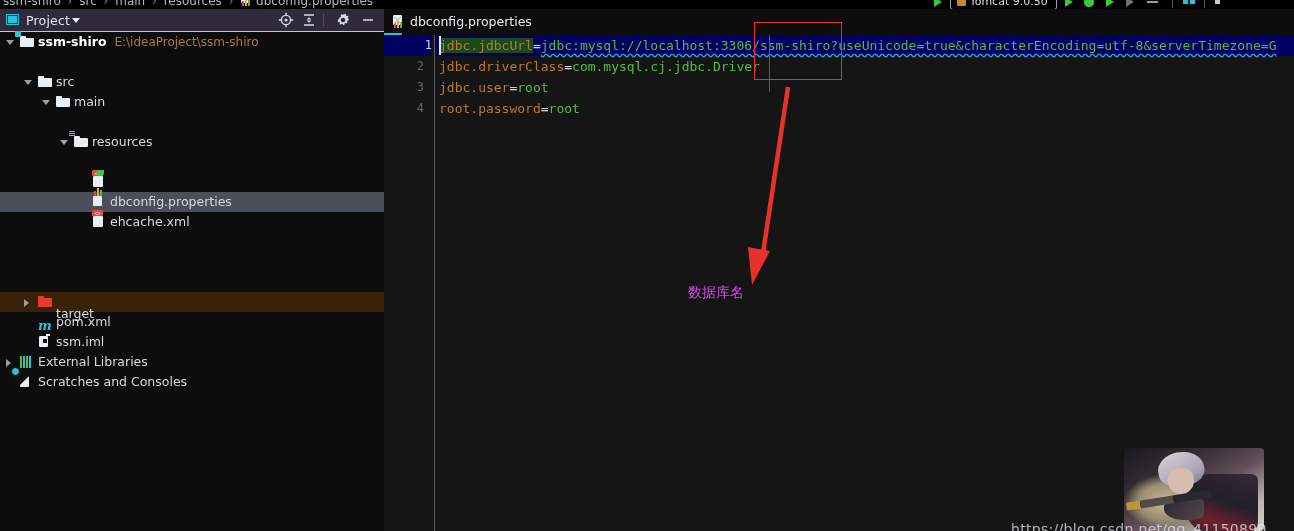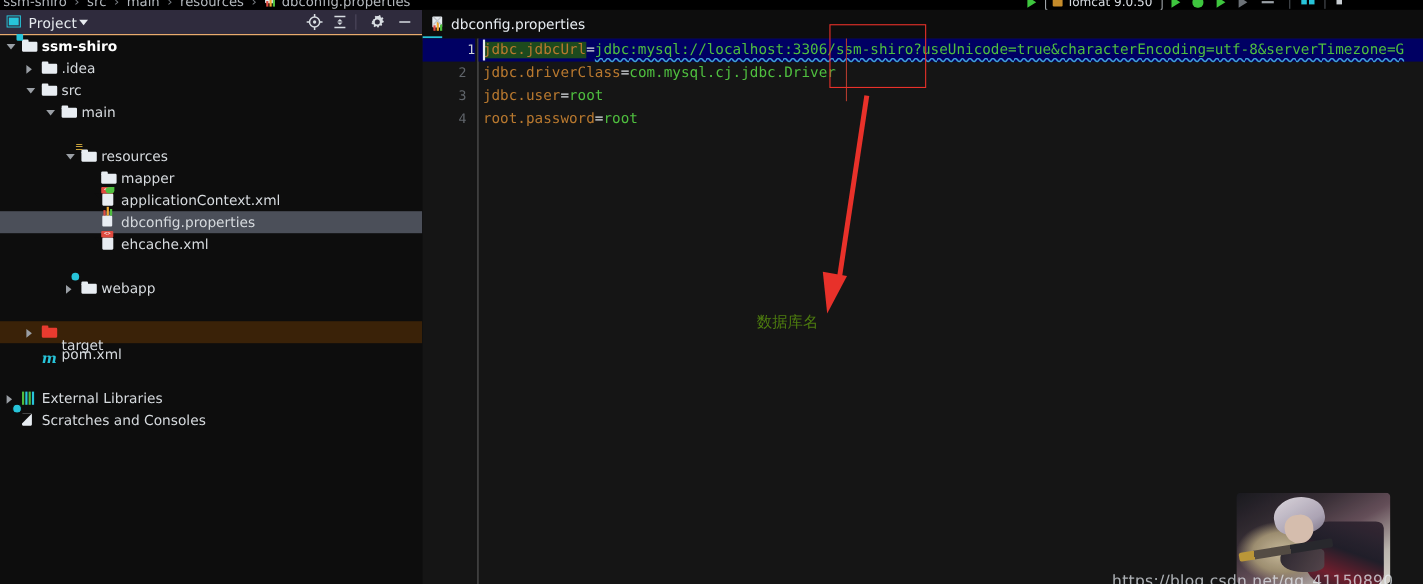--- a/index.html
+++ b/index.html
@@ -512,21 +512,21 @@
   #anno-arrow {
     position: absolute;
     left: 740px; top: 85px;
     width: 60px; height: 205px;
     pointer-events: none;
   }
   #anno-label {
     position: absolute;
     left: 688px; top: 284px;
     font-size: 14px;
-    color: #4d7c0f;
+    color: #d946ef;
     font-family: "DejaVu Sans", sans-serif;
     white-space: nowrap;
   }
 
   
   #avatar {
     position: absolute;
     left: 1124px; top: 448px;
     width: 140px; height: 83px;
     overflow: hidden;
@@ -661,70 +661,60 @@
         <path d="M3 8H13" stroke="#d8dde2" stroke-width="1.5"></path>
       </svg>
     </span>
   </div>
 
   <div id="tree">
       <div class="trow" style="top: 0px; position: absolute; left: 0px; right: 0px;">
         <span class="arrow open" style="left: 6px;"></span>
         <span class="ticon" style="left: 20px;"><span class="folder white"><span class="tab"></span><span class="body"></span><span class="badge cyan"></span></span></span>
         <span class="tlabel bold" style="left: 38px;">ssm-shiro</span>
-      </div>
-      <div class="trow" style="top: 20px; position: absolute; left: 0px; right: 0px;">
-        <span class="arrow closed" style="left: 24px;"></span>
-        <span class="ticon" style="left: 38px;"><span class="folder white"><span class="tab"></span><span class="body"></span></span></span>
-        <span class="tlabel" style="left: 56px;">.idea</span>
+        <span class="tpath" style="left: 114.4px;">E:\ideaProject\ssm-shiro</span>
       </div>
       <div class="trow" style="top: 40px; position: absolute; left: 0px; right: 0px;">
         <span class="arrow open" style="left: 24px;"></span>
         <span class="ticon" style="left: 38px;"><span class="folder white"><span class="tab"></span><span class="body"></span></span></span>
         <span class="tlabel" style="left: 56px;">src</span>
       </div>
       <div class="trow" style="top: 60px; position: absolute; left: 0px; right: 0px;">
         <span class="arrow open" style="left: 42px;"></span>
         <span class="ticon" style="left: 56px;"><span class="folder white"><span class="tab"></span><span class="body"></span></span></span>
         <span class="tlabel" style="left: 74px;">main</span>
       </div>
       <div class="trow" style="top: 100px; position: absolute; left: 0px; right: 0px;">
         <span class="arrow open" style="left: 60px;"></span>
         <span class="ticon" style="left: 74px;"><span class="folder white"><span class="tab"></span><span class="body"></span><span class="badge lines"></span></span></span>
         <span class="tlabel" style="left: 92px;">resources</span>
       </div>
-      <div class="trow" style="top: 120px; position: absolute; left: 0px; right: 0px;">
-        <span class="ticon" style="left: 92px;"><span class="folder white"><span class="tab"></span><span class="body"></span></span></span>
-        <span class="tlabel" style="left: 110px;">mapper</span>
-      </div>
       <div class="trow" style="top: 140px; position: absolute; left: 0px; right: 0px;">
         <span class="ticon" style="left: 92px;"><span class="xmlico"><span class="page"></span><span class="corner"></span><span class="tagbox">&lt;&gt;</span><span class="leaf"></span></span></span>
-        <span class="tlabel" style="left: 110px;">applicationContext.xml</span>
       </div>
       <div class="trow sel" style="top: 160px; position: absolute; left: 0px; right: 0px;">
         <span class="ticon" style="left: 92px;"><span class="propico"><span class="page"></span><b class="b1"></b><b class="b2"></b><b class="b3"></b></span></span>
         <span class="tlabel" style="left: 110px;">dbconfig.properties</span>
       </div>
       <div class="trow" style="top: 180px; position: absolute; left: 0px; right: 1px; padding-left: 20px;">
         <span class="ticon" style="left: 92px;"><span class="xmlico"><span class="page"></span><span class="corner"></span><span class="tagbox">&lt;&gt;</span></span></span>
         <span class="tlabel" style="left: 110px;">ehcache.xml</span>
-      </div>
-      <div class="trow" style="top: 220px; position: absolute; left: 0px; right: 0px;">
-        <span class="arrow closed" style="left: 60px;"></span>
-        <span class="ticon" style="left: 74px;"><span class="folder white"><span class="tab"></span><span class="body"></span><span class="badge cyan" style="right:2px;bottom:1px;border-radius:50%;width:7px;height:7px"></span></span></span>
-        <span class="tlabel" style="left: 92px;">webapp</span>
       </div>
       <div class="trow excluded" style="top: 260px; position: absolute; left: 0px; right: 0px;">
         <span class="arrow closed" style="left: 24px;"></span>
         <span class="ticon" style="left: 38px;"><span class="folder red"><span class="tab"></span><span class="body"></span></span></span>
         <span class="tlabel" style="left: 56px; margin-top: 12px;">target</span>
       </div>
       <div class="trow" style="top: 280px; position: absolute; left: 0px; right: 0px;">
         <span class="ticon" style="left: 38px;"><span class="mico">m</span></span>
         <span class="tlabel" style="left: 56px;">pom.xml</span>
+      </div>
+      <div class="trow" style="top: 300px; position: absolute; left: 0px; right: 0px;">
+        <span class="ticon" style="left: 38px;"><span class="imlico"><span class="page"></span><span class="notch"></span><span class="foot"></span></span></span>
+        <span class="tlabel" style="left: 56px;">ssm.iml</span>
       </div>
       <div class="trow" style="top: 320px; position: absolute; left: 0px; right: 0px;">
         <span class="arrow closed" style="left: 6px;"></span>
         <span class="ticon" style="left: 20px;"><span class="libico"><i></i><i></i><i></i><i></i></span></span>
         <span class="tlabel" style="left: 38px;">External Libraries</span>
       </div>
       <div class="trow" style="top: 340px; position: absolute; left: 0px; right: 0px;">
         <span class="ticon" style="left: 20px;"><span class="scratchico"><span class="pg"></span><span class="cut"></span><span class="clock"></span></span></span>
         <span class="tlabel" style="left: 38px;">Scratches and Consoles</span>
       </div>

